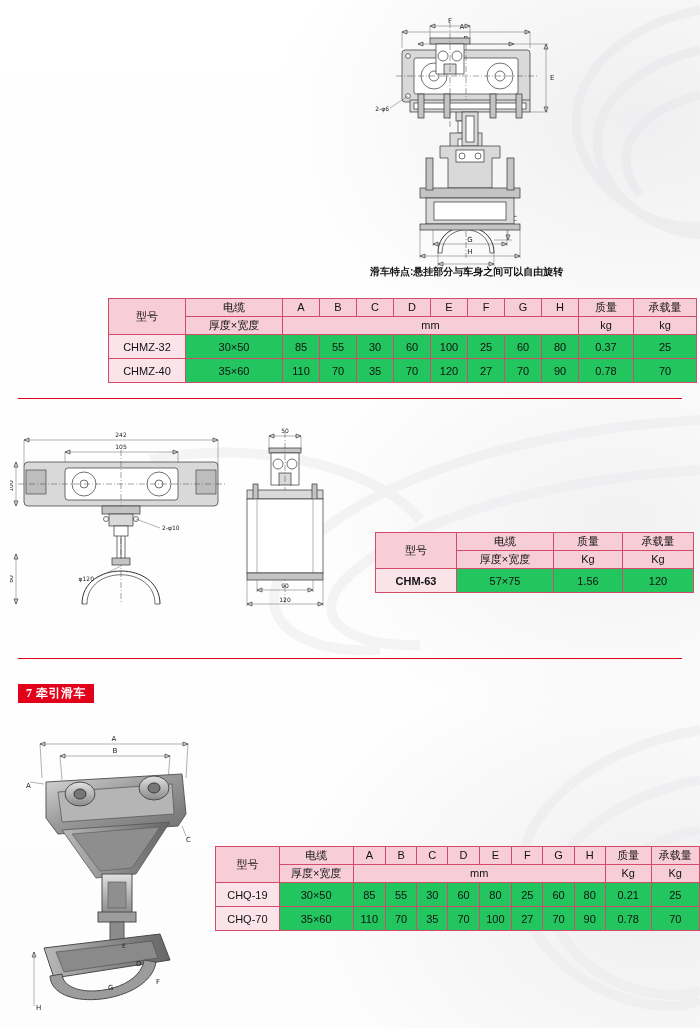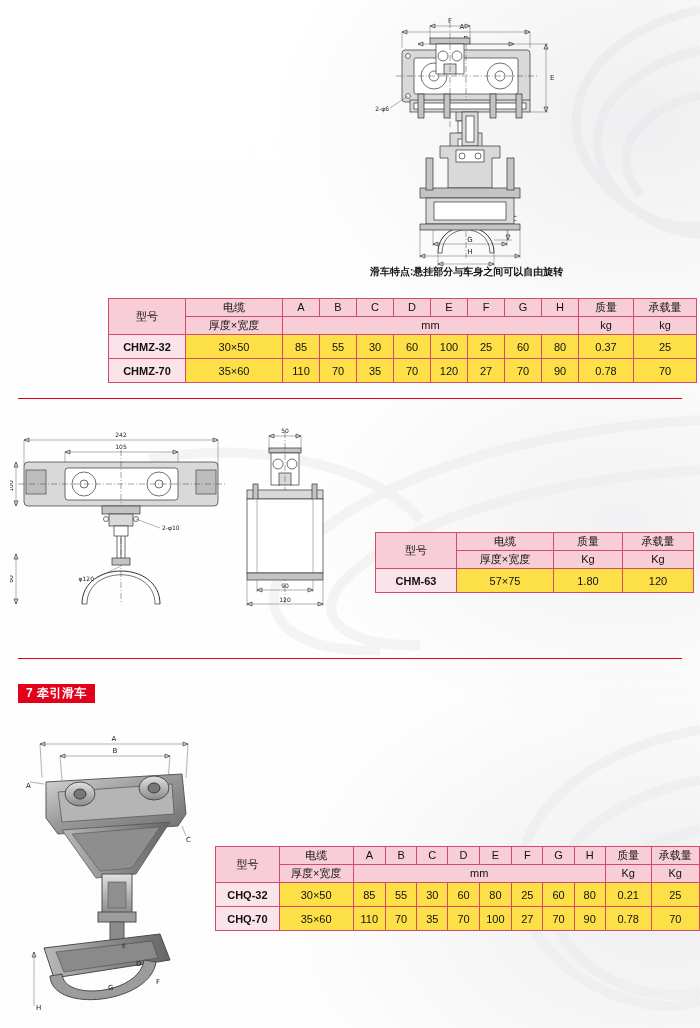--- a/index.html
+++ b/index.html
@@ -19,21 +19,21 @@
       radial-gradient(ellipse 520px 360px at 660px 900px, rgba(238,238,240,.95) 0%, rgba(255,255,255,0) 70%),
       linear-gradient(180deg,#ffffff 0%,#fdfdfd 100%);
   }
   
   .swirl{position:absolute;pointer-events:none;opacity:.55;}
   .divider{
     position:absolute;left:18px;right:18px;height:1px;background:#e2001a;
   }
   .sec-title{
     position:absolute;display:flex;align-items:flex-start;gap:6px;
-    font-size:12px;font-weight:bold;color:#fff;
+    font-size:12px;font-weight:bold;color:#fff;font-family:Liberation Serif, serif;
   }
   .sec-title .chip{
     background:#e2001a;color:#fff;padding:2px 8px 3px 8px;font-size:12px;
     font-weight:bold;letter-spacing:.5px;line-height:14px;
   }
   .note{
     position:absolute;font-size:10px;color:#111;font-weight:bold;
     font-family:"Liberation Sans", sans-serif;
   }
 
@@ -51,26 +51,26 @@
     font-weight:normal;
     color:#111;
     white-space:nowrap;
   }
   table.spec thead th{
     background:#f7cdd8;
     font-size:11px;
     line-height:13px;
   }
   table.spec tbody td{
-    background:#fde047;
+    background:#22c55e;
     height:19px;
   }
   table.spec tbody td.model{
     background:#fbe3ea;
-    font-weight:bold;
+    font-weight:normal;
   }
   .t1{left:108px;top:298px;}
   .t1 .c-model{width:70px;}
   .t1 .c-cable{width:90px;}
   .t1 .c-dim{width:30px;}
   .t1 .c-mass{width:48px;}
   .t1 .c-load{width:56px;}
 
   .t2{left:375px;top:532px;}
   .t2 td,.t2 th{padding:3px 4px;}
@@ -300,21 +300,21 @@
         <td>30</td>
         <td>60</td>
         <td>100</td>
         <td>25</td>
         <td>60</td>
         <td>80</td>
         <td>0.37</td>
         <td>25</td>
       </tr>
       <tr>
-        <td class="model">CHMZ-70</td>
+        <td class="model">CHMZ-40</td>
         <td>35×60</td>
         <td>110</td>
         <td>70</td>
         <td>35</td>
         <td>70</td>
         <td>120</td>
         <td>27</td>
         <td>70</td>
         <td>90</td>
         <td>0.78</td>
@@ -439,21 +439,21 @@
       <tr>
         <th>厚度×宽度</th>
         <th>Kg</th>
         <th>Kg</th>
       </tr>
     </thead>
     <tbody>
       <tr>
         <td class="model" style="font-weight:bold;">CHM-63</td>
         <td>57×75</td>
-        <td>1.80</td>
+        <td>1.56</td>
         <td>120</td>
       </tr>
     </tbody>
   </table>
 
   <div class="divider" style="top:658px;"></div>
 
   <div class="sec-title" style="left:18px;top:684px;">
     <span class="chip"><span>7</span>&nbsp;<span>牵引滑车</span></span>
   </div>
@@ -544,21 +544,21 @@
       </tr>
       <tr>
         <th>厚度×宽度</th>
         <th colspan="8">mm</th>
         <th>Kg</th>
         <th>Kg</th>
       </tr>
     </thead>
     <tbody>
       <tr>
-        <td class="model">CHQ-32</td>
+        <td class="model">CHQ-19</td>
         <td>30×50</td>
         <td>85</td>
         <td>55</td>
         <td>30</td>
         <td>60</td>
         <td>80</td>
         <td>25</td>
         <td>60</td>
         <td>80</td>
         <td>0.21</td>

